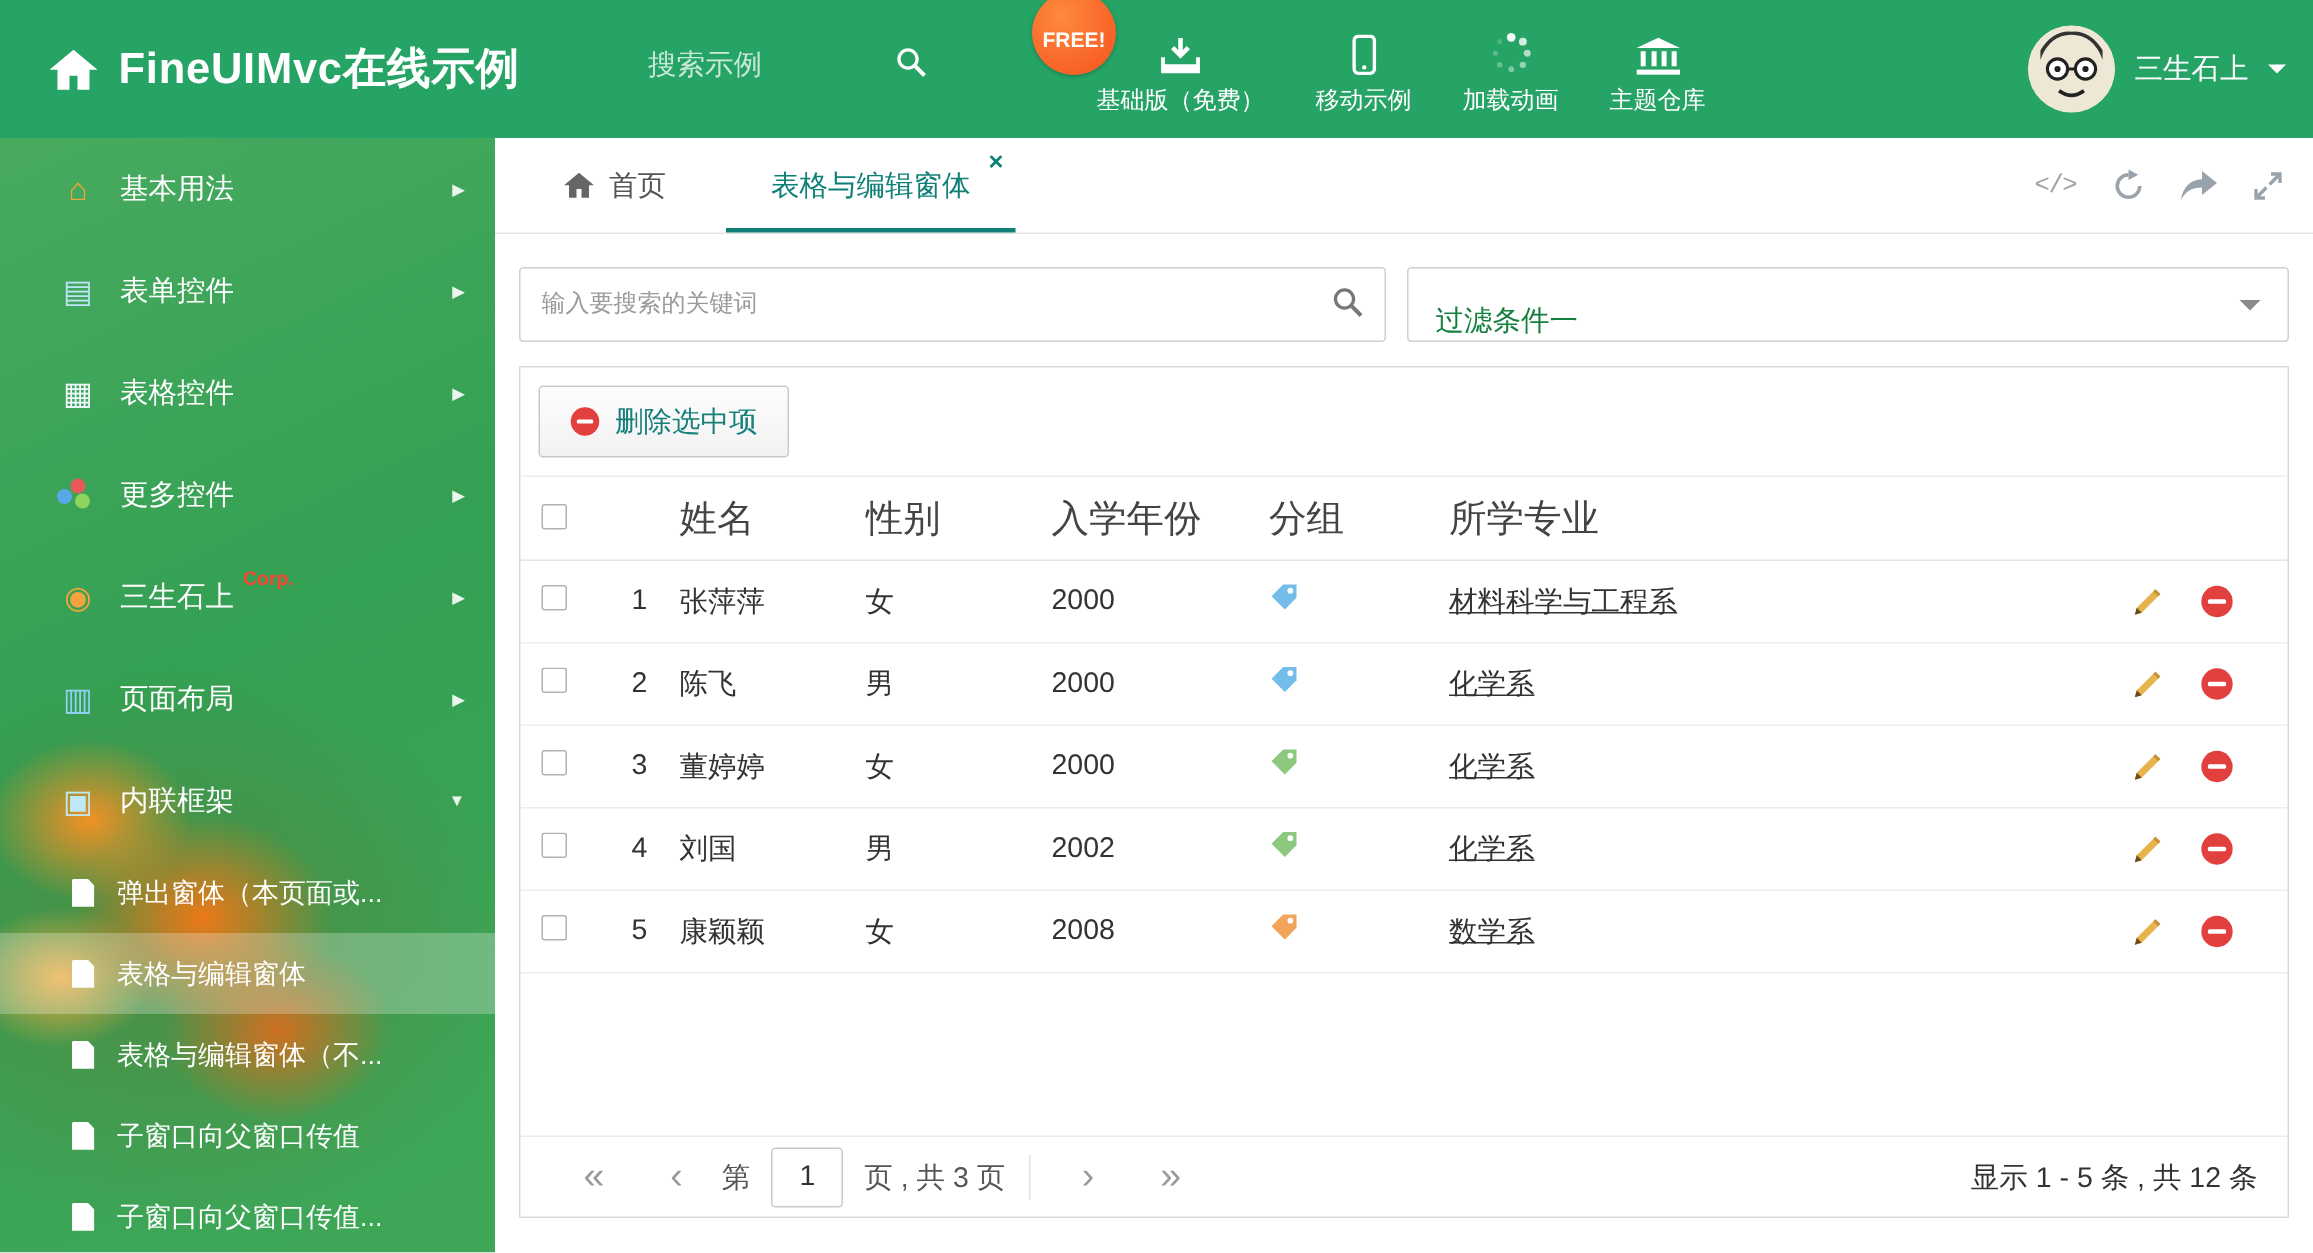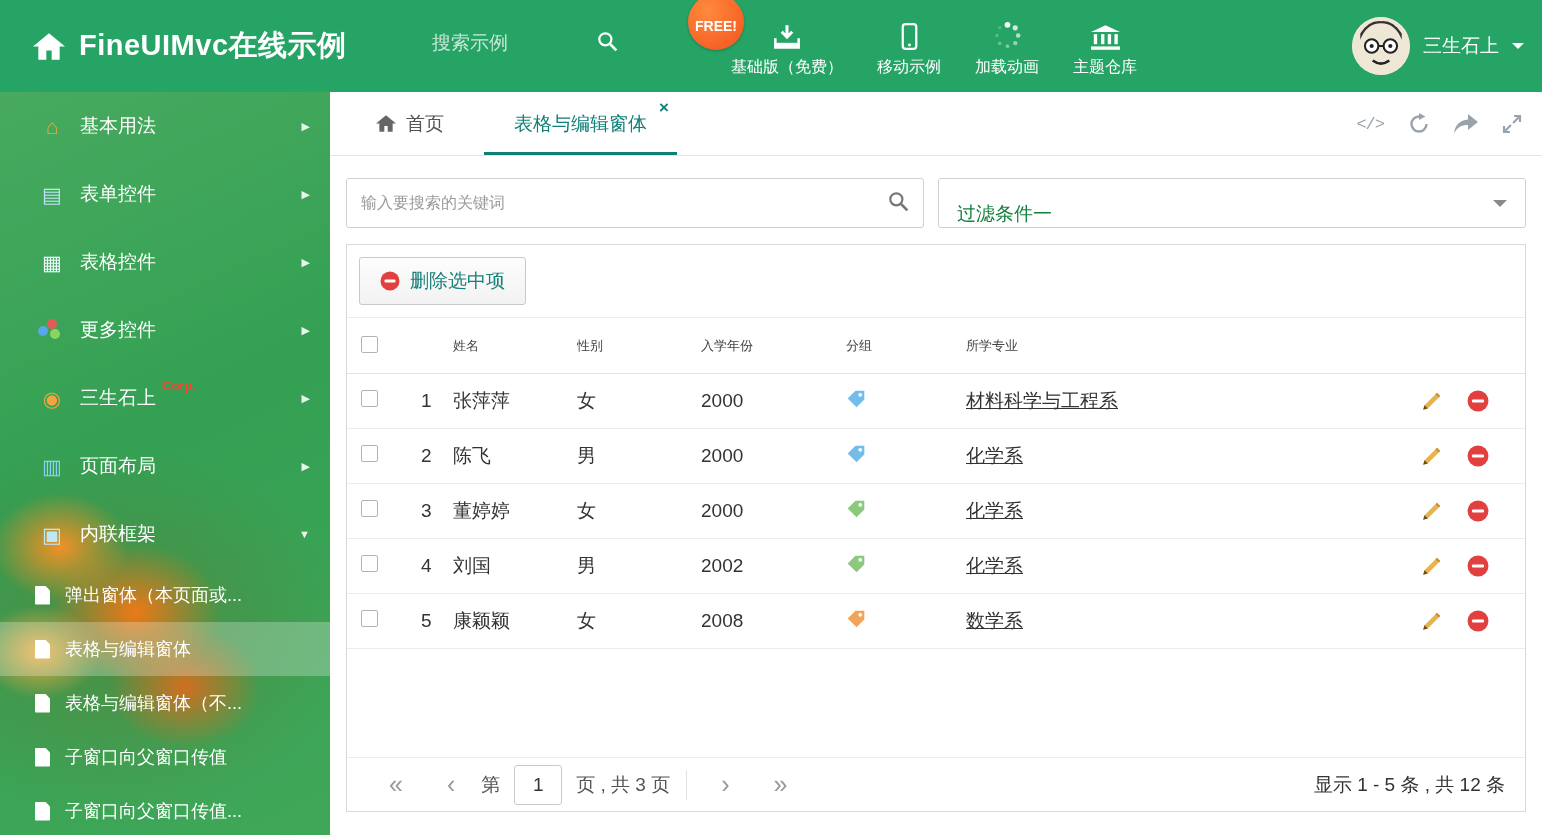--- a/index.html
+++ b/index.html
@@ -59,21 +59,21 @@
   .side-item .s-ico { width: 28px; margin-right: 14px; font-size: 21px; text-align: center; line-height: 1; }
   .side-item .arrow { position: absolute; right: 20px; font-size: 11px; color: #eaf6ec; }
   .corp-badge { color: #ff4130; font-size: 13px; font-weight: bold; margin-left: 6px; align-self: flex-start; margin-top: 14px; }
   .dots-icon { position: relative; width: 24px; height: 22px; display: inline-block; }
   .dots-icon i { position: absolute; width: 10px; height: 10px; border-radius: 50%; }
   .dots-icon i:nth-child(1) { left: 0;  top: 7px;  background: #5aa7e8; }
   .dots-icon i:nth-child(2) { left: 9px; top: 0;   background: #e85a5a; }
   .dots-icon i:nth-child(3) { left: 12px; top: 10px; background: #8cd45e; }
   .side-sub {
     height: 54px; display: flex; align-items: center;
-    padding-left: 35px; font-size: 18px; cursor: pointer;
+    padding-left: 48px; font-size: 18px; cursor: pointer;
   }
   .side-sub.active { background: rgba(255,255,255,.26); }
   .file-ico {
     width: 15px; height: 19px; background: #fff; border-radius: 1px; margin-right: 15px;
     clip-path: polygon(0 0, 68% 0, 100% 26%, 100% 100%, 0 100%); flex: 0 0 auto;
   }
 
   
   .main { position: absolute; left: 330px; top: 92px; width: 1212px; height: 743px; background: #fff; }
   .tabbar { height: 64px; border-bottom: 1px solid #e4e4e4; position: relative; display: flex; align-items: stretch; padding-left: 30px; text-align: center; }
@@ -107,21 +107,21 @@
   .toolbar { padding: 12px; display: flex; justify-content: space-between; border-bottom: 1px solid #ececec; }
   .btn {
     height: 48px; border: 1px solid #c9c9c9; border-radius: 3px;
     background: linear-gradient(#fdfdfd, #f2f2f2);
     display: flex; align-items: center; gap: 10px; padding: 0 20px; font-size: 19px; cursor: pointer;
   }
   .btn-delete { color: #17807a; }
   .btn-add { color: #333; }
 
   .grid-row { display: grid; grid-template-columns: 52px 54px 124px 124px 145px 120px 1fr 120px; align-items: center; }
-  .thead { height: 56px; border-bottom: 1px solid #e2e2e2; color: #444; font-size: 13px; }
+  .thead { height: 56px; border-bottom: 1px solid #e2e2e2; color: #444; font-size: 25px; }
   .trow { height: 55px; border-bottom: 1px solid #ededed; font-size: 19px; color: #333; }
   .cell { overflow: hidden; white-space: nowrap; }
   .c-check { padding-left: 14px; }
   .c-num { padding-left: 22px; color: #333; }
   .checkbox { width: 17px; height: 17px; border: 1px solid #b3b3b3; border-radius: 2px; background: #fff; display: inline-block; cursor: pointer; }
   .tag-ico { display: inline-flex; }
   .major-link { color: #333; text-decoration: underline; cursor: pointer; }
   .c-actions { display: flex; align-items: center; gap: 24px; padding-left: 16px; }
   .icon-btn { cursor: pointer; display: inline-flex; }
   .minus-circle, .plus-circle { display: inline-flex; }

